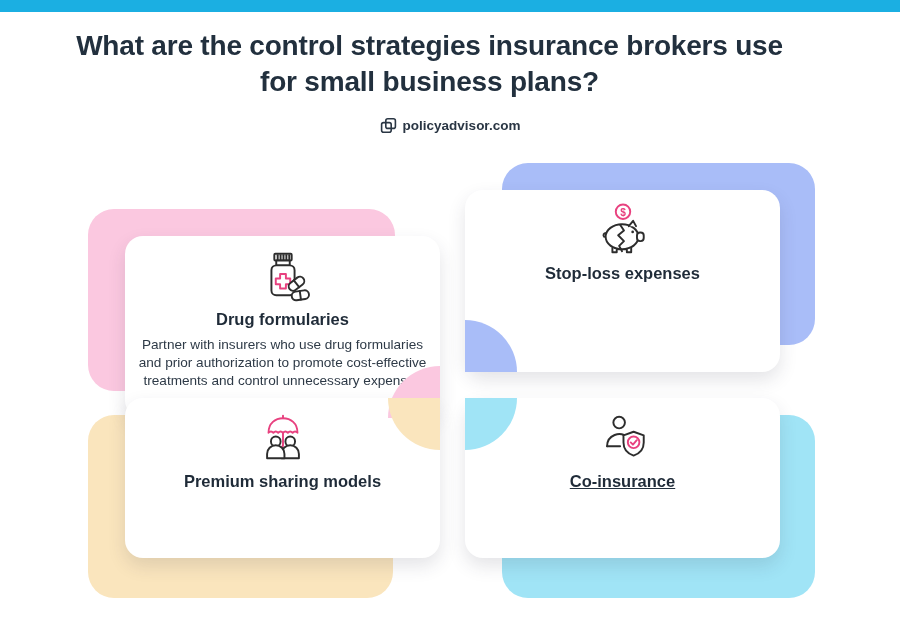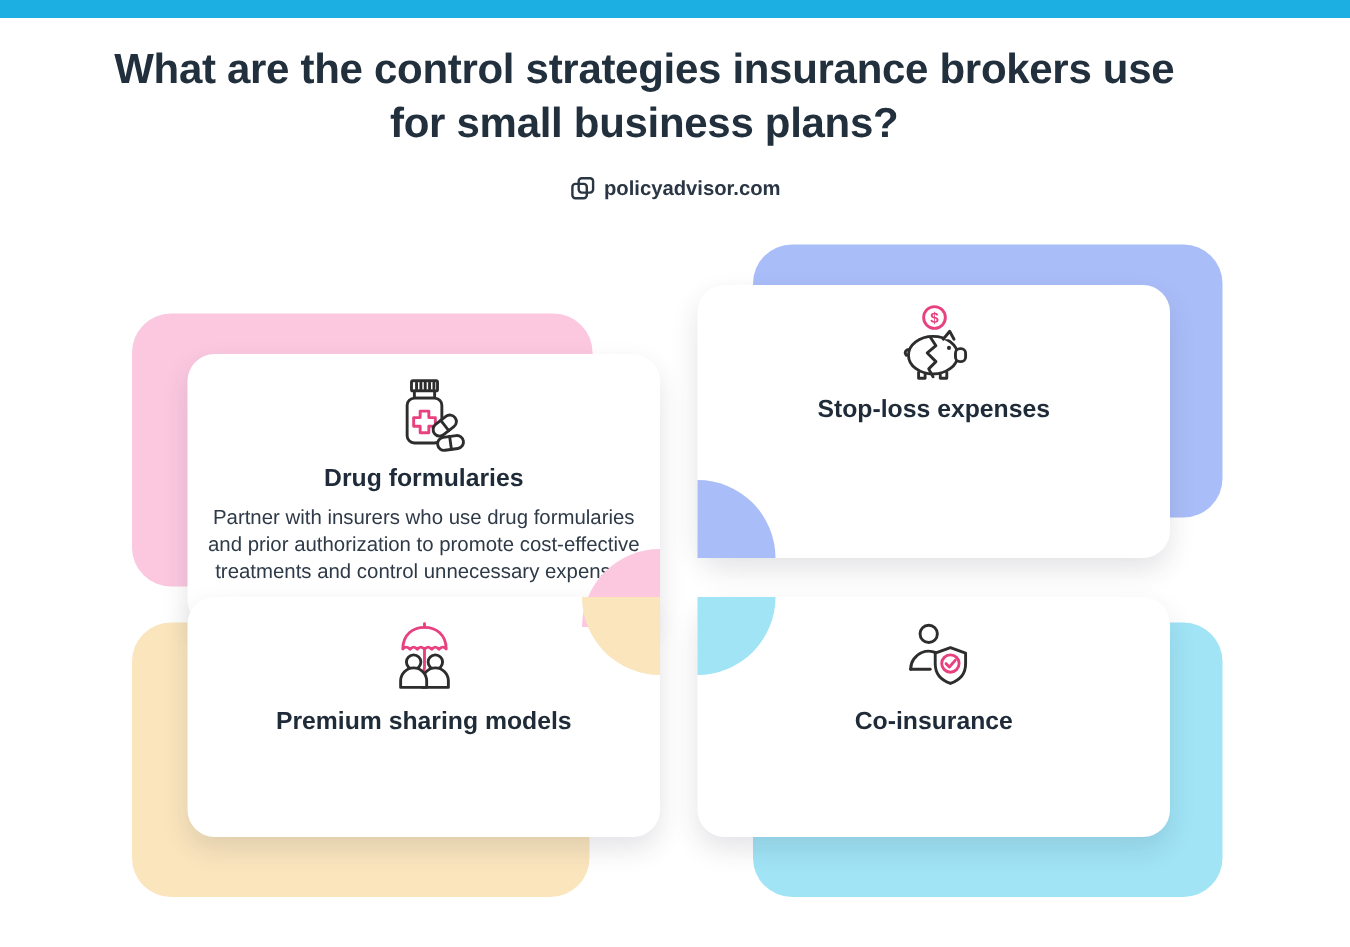--- a/index.html
+++ b/index.html
@@ -45,21 +45,21 @@
   #g2 { left:465px; top:163px; width:350px; height:212px; }
   #g2 .bg-rect { left:37px; top:0; width:313px; height:182px; }
   #g2 .card { left:0; top:27px; width:315px; height:182px; }
   #g2 .disc { left:0; top:157px; }
   #g3 { left:88px;  top:398px; width:355px; height:202px; }
   #g3 .bg-rect { left:0; top:17px; width:305px; height:183px; }
   #g3 .card { left:37px; top:0; width:315px; height:160px; }
   #g3 .disc { left:300px; top:0; }
   #g4 { left:465px; top:398px; width:350px; height:202px; }
   #g4 .bg-rect { left:37px; top:17px; width:313px; height:183px; }
-  #g4 .card { left:0; top:0; width:315px; height:160px; }
+  #g4 .card { left:0; top:0; width:315px; height:160px;text-decoration:underline; }
   #g4 .disc { left:0; top:0; }
   
   svg .ink { stroke:#2d2d2d; stroke-width:2; fill:none; stroke-linecap:round; stroke-linejoin:round; }
   svg .ink-fill { stroke:#2d2d2d; stroke-width:2; fill:#ffffff; stroke-linecap:round; stroke-linejoin:round; }
   svg .pink { stroke:var(--pink,#e8417f); stroke-width:2; fill:none; stroke-linecap:round; stroke-linejoin:round; }
   svg .pink-fill-white { stroke:var(--pink,#e8417f); stroke-width:2; fill:#ffffff; stroke-linecap:round; stroke-linejoin:round; }
   svg .dot { fill:#2d2d2d; stroke:none; }
   svg text.coin { fill:var(--pink,#e8417f); font-family:"Liberation Sans",sans-serif; font-weight:700; font-size:10.5px; }
 </style>
 </head>

